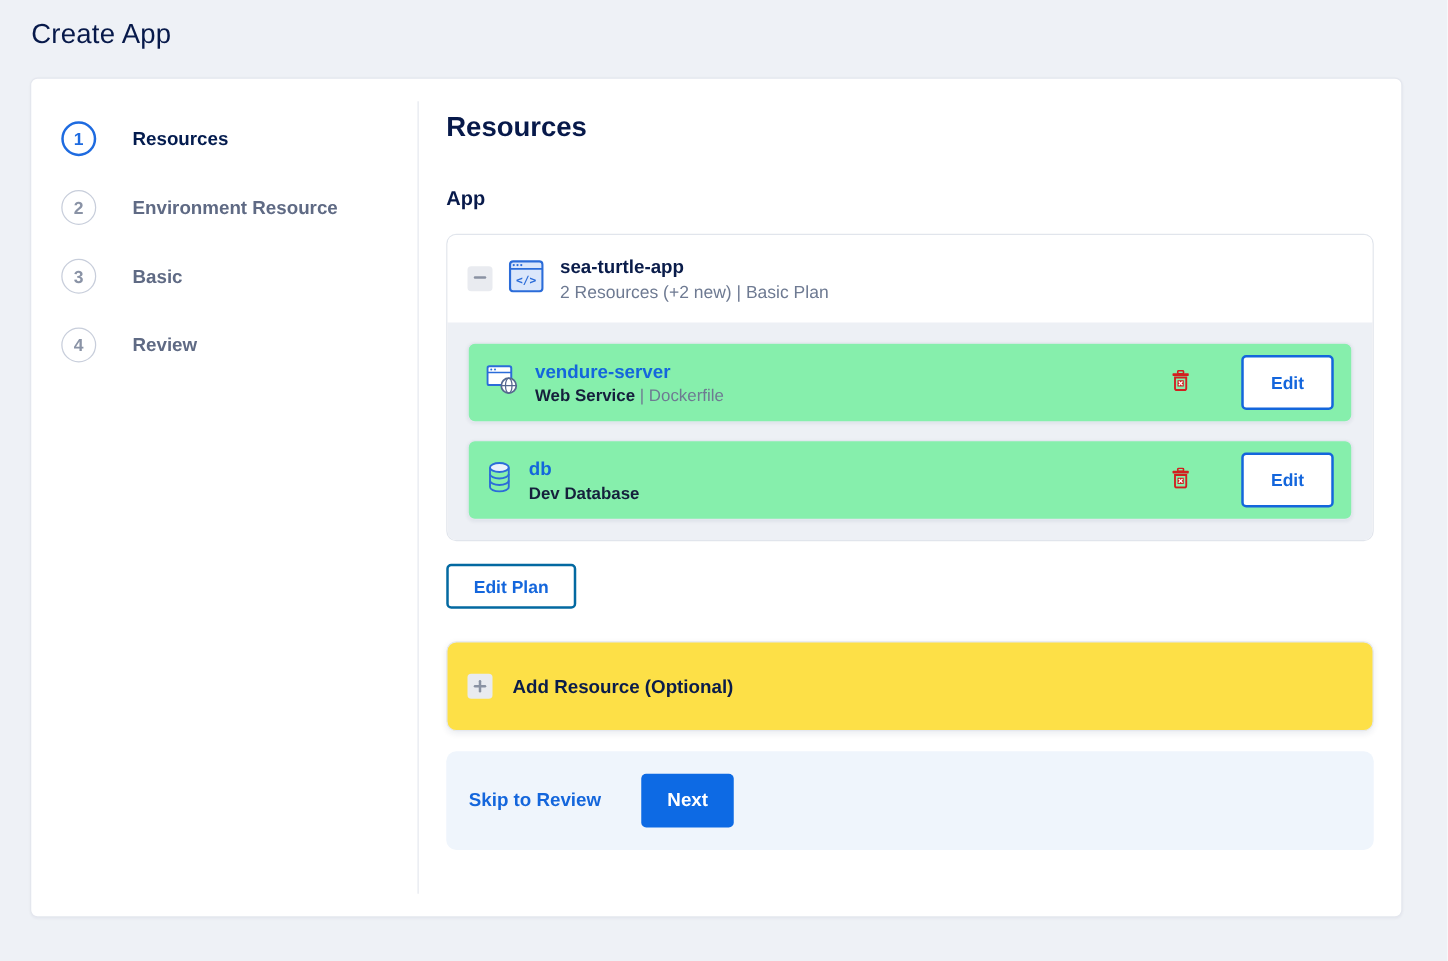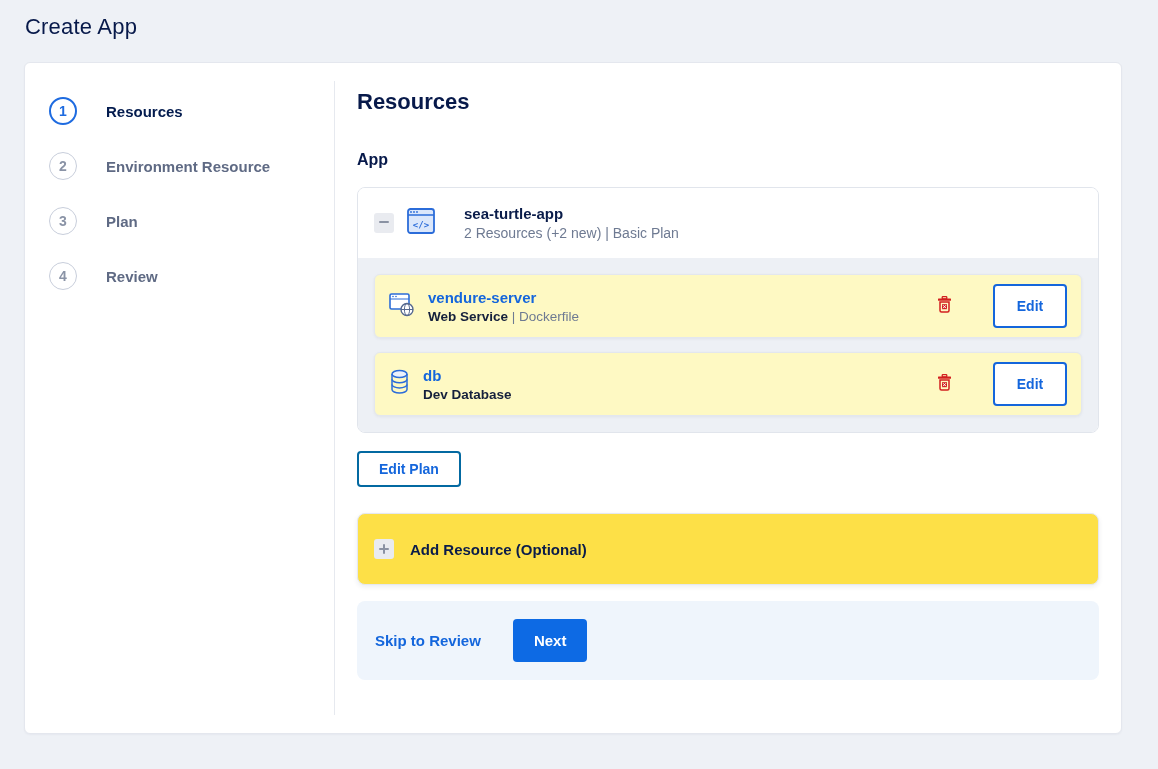--- a/index.html
+++ b/index.html
@@ -39,27 +39,27 @@
   
   .content { flex:1 1 auto; padding:26px 22px 0 22px; }
   .content-heading { margin:0 0 36px 0; font-size:22px; font-weight:600; color:#07194a; }
   .section-label { margin:0 0 18px 0; font-size:16px; font-weight:700; color:#07194a; }
   .app-group { border:1px solid #e1e5ec; border-radius:8px; overflow:hidden; }
   .app-header { display:flex; align-items:center; gap:13px; padding:17px 16px; background:#fff; }
   .icon-btn {
     width:20px; height:20px; border:none; border-radius:3px; background:#e9ebf0;
     display:flex; align-items:center; justify-content:center; padding:0; cursor:pointer;
   }
-  .app-titles { display:flex; flex-direction:column; gap:3px;margin-left:16px; }
+  .app-titles { display:flex; flex-direction:column; gap:3px; }
   .app-name { font-size:15px; font-weight:700; color:#0a1c4a; }
   .app-summary { font-size:14px; color:#6e7a92; }
   .app-body { background:#edf0f5; padding:16px; }
   .res-row {
     display:flex; align-items:center; gap:13px;
-    background:#fef9c3; border:1px solid #e3e7ee; border-radius:6px;
+    background:#86efac; border:1px solid #e3e7ee; border-radius:6px;
     box-shadow:0 1px 3px rgba(10,30,70,.06);
     padding:9px 14px; margin-bottom:14px; min-height:56px;
   }
   .res-row:last-child { margin-bottom:0;align-items:center; }
   .res-titles { display:flex; flex-direction:column; gap:3px; }
   .res-name { font-size:15px; font-weight:700; color:#1466dc; text-decoration:none; cursor:pointer; }
   .res-sub { font-size:13.5px; color:#6e7a92; }
   .res-type { font-weight:700; color:#15203c; }
   .trash-btn { margin-left:auto; background:none; border:none; padding:4px; cursor:pointer; display:flex; }
   .edit-btn {
@@ -99,21 +99,21 @@
     <div class="step active">
       <span class="step-circle">1</span>
       <span class="step-label">Resources</span>
     </div>
     <div class="step">
       <span class="step-circle">2</span>
       <span class="step-label">Environment Resource</span>
     </div>
     <div class="step">
       <span class="step-circle">3</span>
-      <span class="step-label">Plan</span>
+      <span class="step-label">Basic</span>
     </div>
     <div class="step">
       <span class="step-circle">4</span>
       <span class="step-label">Review</span>
     </div>
   </nav>
 
   <section class="content">
     <h2 class="content-heading">Resources</h2>
     <h3 class="section-label">App</h3>

